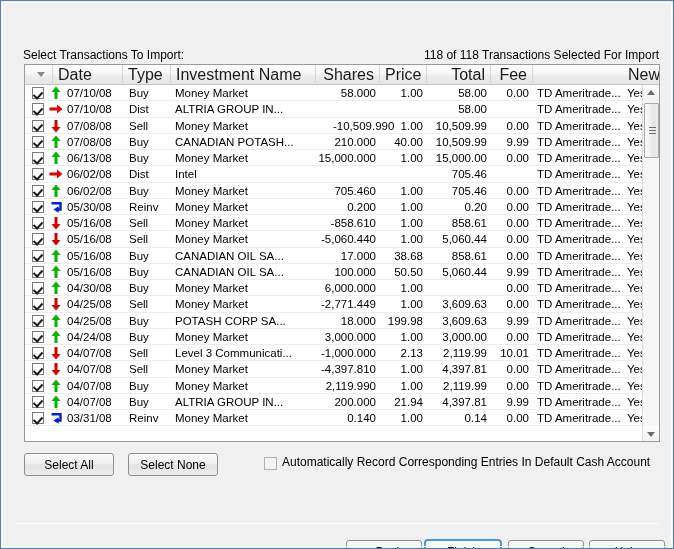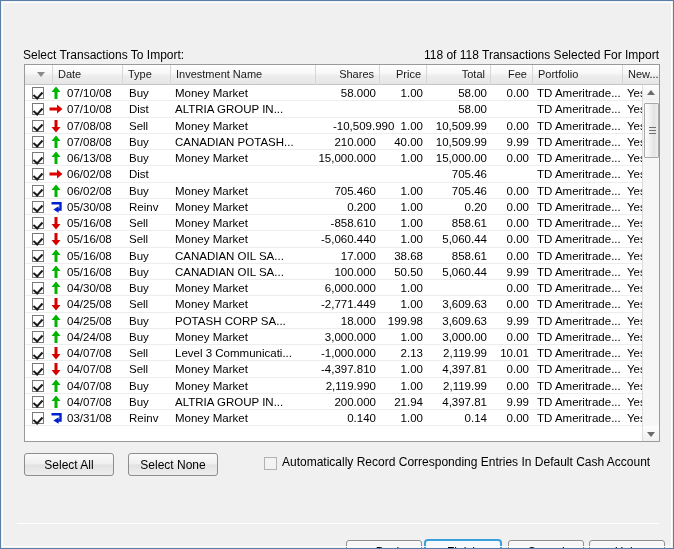--- a/index.html
+++ b/index.html
@@ -106,21 +106,21 @@
     position: absolute;
     left: 0; top: 0;
     width: 636px; height: 20px;
     background: linear-gradient(to bottom, #ffffff 0%, #f6f6f6 48%, #eeeeee 52%, #e6e6e6 100%);
     border-bottom: 1px solid #c4c4c4;
   }
   .hcell {
     position: absolute;
     top: 0; height: 30px;
     line-height: 19px;
-    font-size: 11px;
+    font-size: 16px;
     color: #1a1a1a;
     border-right: 1px solid #d6d6d6;
     padding: 0 5px;
     white-space: nowrap;
     overflow: hidden;
     cursor: pointer;
   }
   .hcell.right { text-align: right; }
 
   #sort-marker {
@@ -303,21 +303,20 @@
       <div id="list-header">
         <div id="sort-marker"></div>
         <div class="hcell" style="left:0px;width:28px;"></div>
         <div class="hcell" style="left:28px;width:70px;">Date</div>
         <div class="hcell" style="left:98px;width:48px;">Type</div>
         <div class="hcell" style="left:146px;width:145px;">Investment Name</div>
         <div class="hcell right" style="left:291px;width:64px;">Shares</div>
         <div class="hcell right" style="left:355px;width:47px;">Price</div>
         <div class="hcell right" style="left:402px;width:64px;">Total</div>
         <div class="hcell right" style="left:466px;width:42px;">Fee</div>
-        <div class="hcell" style="left:508px;width:90px;">Portfolio</div>
         <div class="hcell" style="left:598px;width:38px;border-right:none;">New...</div>
       </div>
 
       <div id="rows-viewport">
           <div class="row">
             <div class="chk"></div>
             <div class="ticon">
               <svg width="14" height="14" viewBox="0 0 14 14">
                 <rect x="5.5" y="4" width="3" height="9" fill="#00b400"></rect>
                 <polygon points="7,0.5 11.5,6 2.5,6" fill="#00b400"></polygon>
@@ -408,20 +407,21 @@
           <div class="row">
             <div class="chk"></div>
             <div class="ticon">
               <svg width="14" height="14" viewBox="0 0 14 14">
                 <rect x="0.5" y="5.5" width="9" height="3" fill="#e00000"></rect>
                 <polygon points="13.5,7 8,11.5 8,2.5" fill="#e00000"></polygon>
               </svg>
             </div>
             <div class="cell" style="left: 38px; width: 62px;">06/02/08</div>
             <div class="cell" style="left: 100px; width: 48px;">Dist</div>
+            <div class="cell" style="left: 146px; width: 145px;">Intel</div>
             <div class="cell right" style="left: 288px; width: 67px;"></div>
             <div class="cell right" style="left: 355px; width: 47px;"></div>
             <div class="cell right" style="left: 400px; width: 66px;">705.46</div>
             <div class="cell right" style="left: 463px; width: 45px;"></div>
             <div class="cell" style="left: 508px; width: 92px;">TD Ameritrade...</div>
             <div class="cell" style="left: 598px; width: 40px;">Yes ...</div>
           </div>
           <div class="row">
             <div class="chk"></div>
             <div class="ticon">

